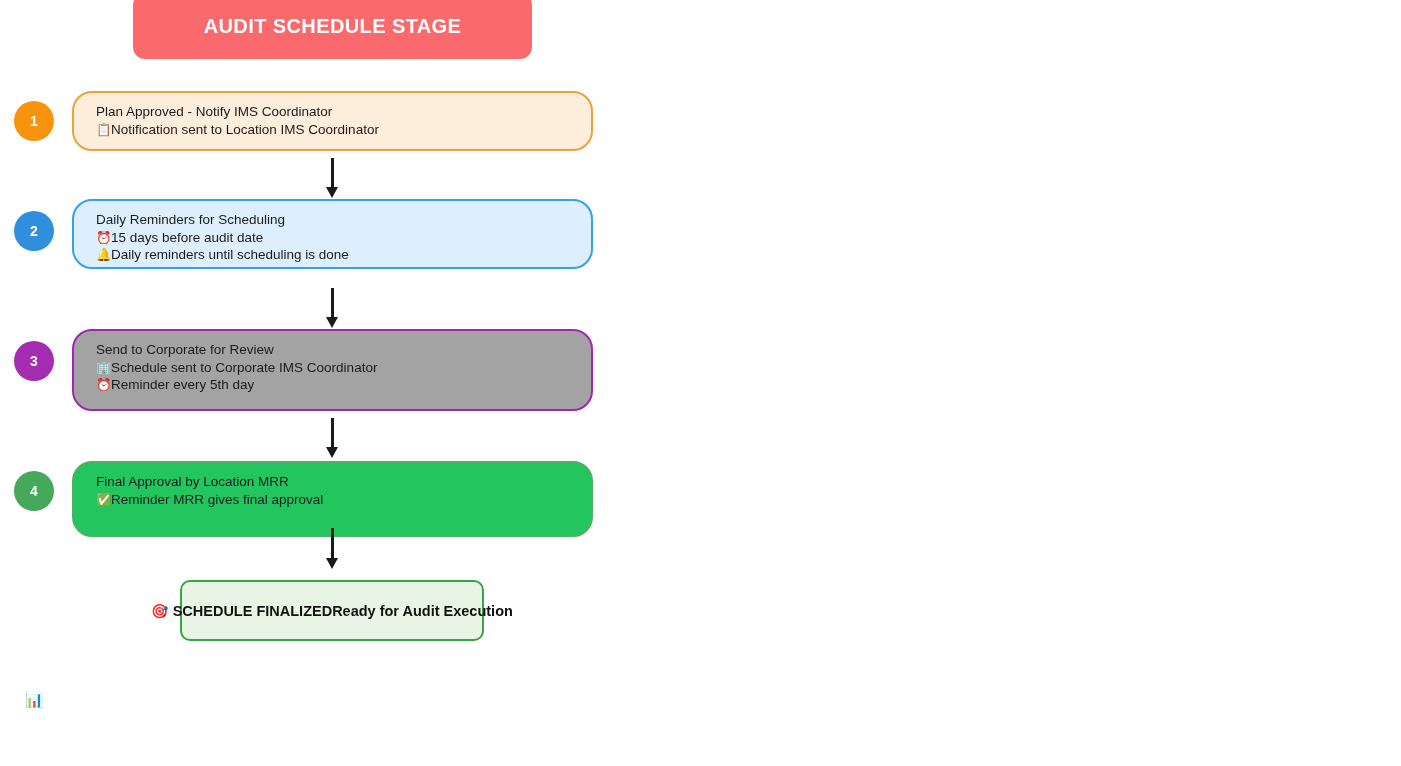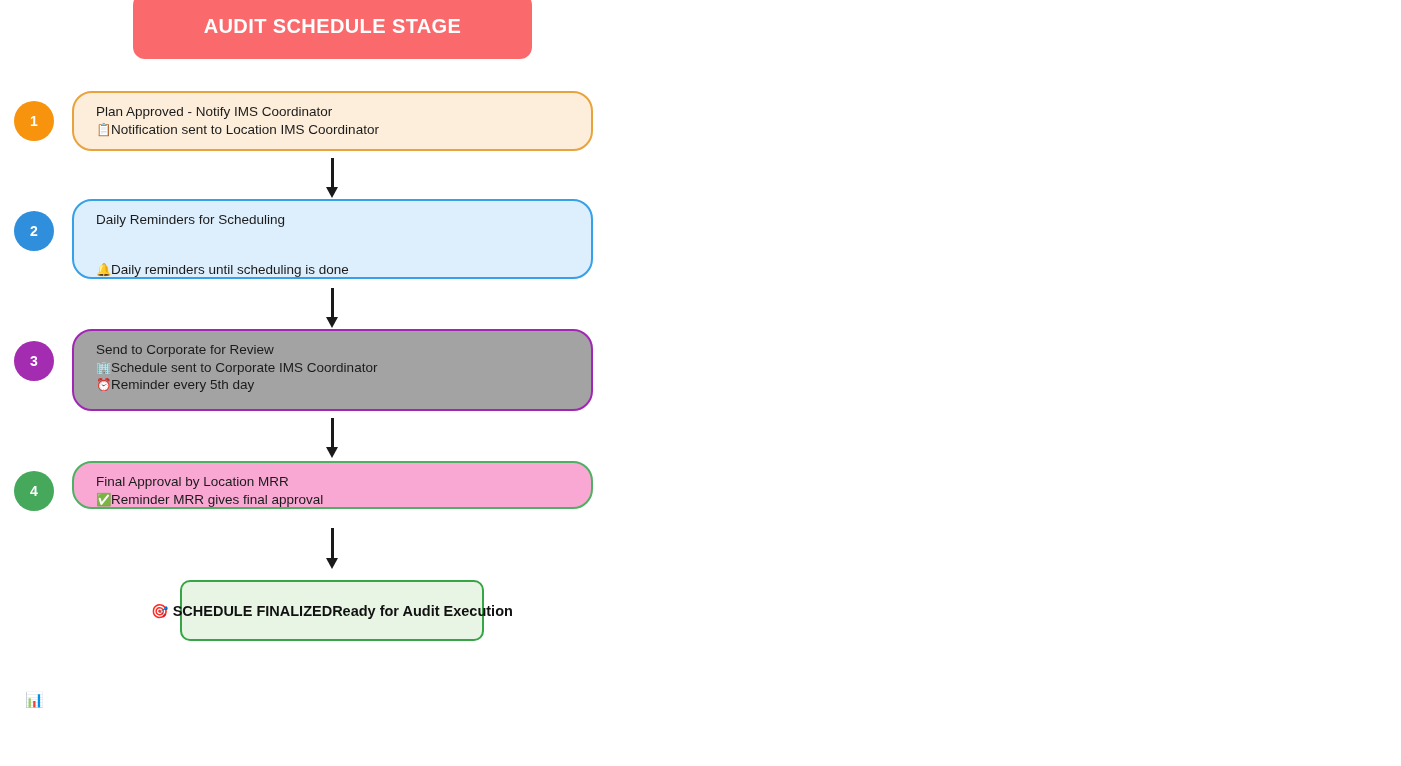--- a/index.html
+++ b/index.html
@@ -166,22 +166,25 @@
   </div>
 
   <div class="connector" style="top:158px; height:40px;">
     <div class="shaft" style="height:30px;"></div>
     <div class="head" style="top:29px;"></div>
   </div>
 
   <div class="step-circle" style="left: 2px; top: 211px; background: rgb(47, 143, 220);">
     <span>2</span>
   </div>
-  <div class="step-box" style="top: 199px; height: 80px; background: rgb(221, 238, 252); border-color: rgb(54, 160, 232); gap: 32px;">
+  <div class="step-box" style="top: 199px; height: 70px; background: rgb(221, 238, 252); border-color: rgb(54, 160, 232);">
     <div class="step-line">Daily Reminders for Scheduling</div>
+    <div class="step-line">
+      <span class="emoji">⏰</span><span>15 days before audit date</span>
+    </div>
     <div class="step-line">
       <span class="emoji">🔔</span><span>Daily reminders until scheduling is done</span>
     </div>
   </div>
 
   <div class="connector" style="top:288px; height:40px;">
     <div class="shaft" style="height:30px;"></div>
     <div class="head" style="top:29px;"></div>
   </div>
 
@@ -199,21 +202,21 @@
   </div>
 
   <div class="connector" style="top:418px; height:40px;">
     <div class="shaft" style="height:30px;"></div>
     <div class="head" style="top:29px;"></div>
   </div>
 
   <div class="step-circle" style="left: 2px; top: 471px; background: rgb(69, 168, 91);">
     <span>4</span>
   </div>
-  <div class="step-box" style="top: 461px; height: 48px; background: #f9a8d4; border-color: rgb(78, 176, 98);">
+  <div class="step-box" style="top: 461px; height: 76px; background: #22c55e; border-color: rgb(78, 176, 98);">
     <div class="step-line">Final Approval by Location MRR</div>
     <div class="step-line">
       <span class="emoji">✅</span><span>Reminder MRR gives final approval</span>
     </div>
   </div>
 
   <div class="connector" style="top:528px; height:42px;">
     <div class="shaft" style="height:31px;"></div>
     <div class="head" style="top:30px;"></div>
   </div>

